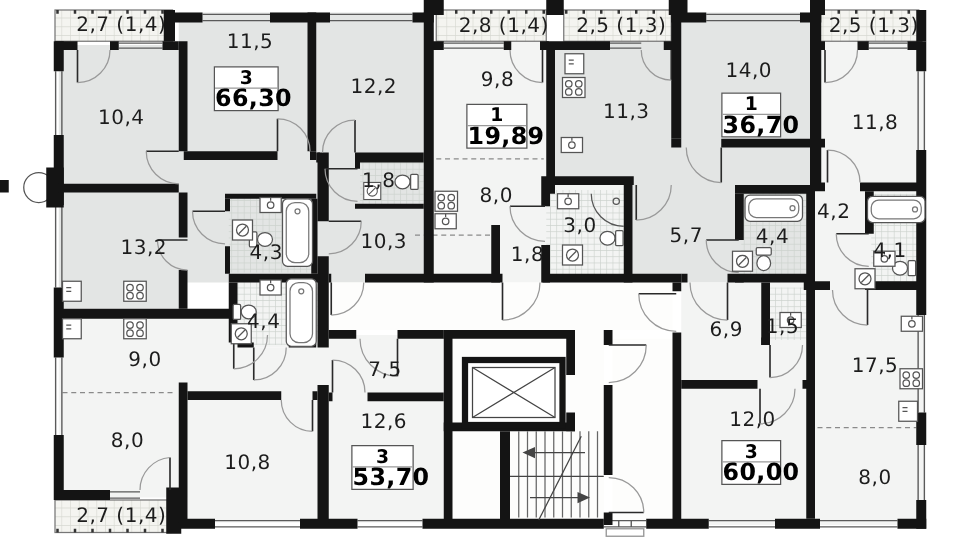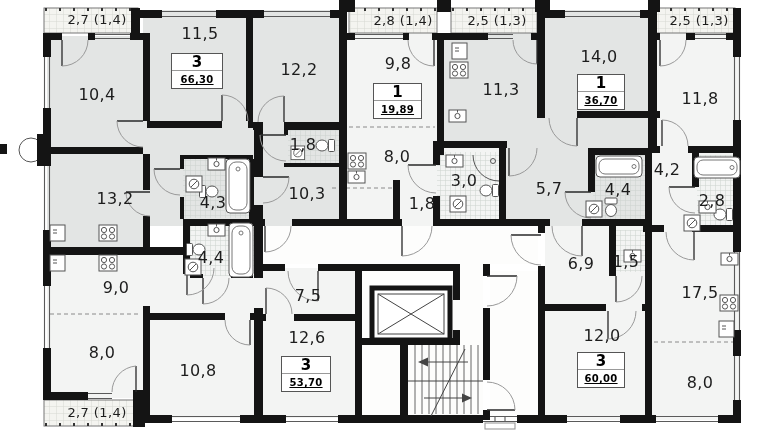--- a/index.html
+++ b/index.html
@@ -2,26 +2,26 @@
 <html style="--wall: #141414; --room_gray: #e3e5e4; --room_light: #f3f4f3; --corridor: #fdfdfc; --balcony: #f4f4f0; --line: #8a8a8a; --text: #1c1c1c;"><head>
 <meta charset="utf-8">
 <style>
   :root{ --text:#1c1c1c; }
   html,body{margin:0;padding:0;background:#fff;}
   #stage{position:relative;width:768px;height:432px;background:#fff;overflow:hidden;
          font-family:"DejaVu Sans","Liberation Sans",sans-serif;}
   #plan-svg{position:absolute;left:0;top:0;}
   .rl{position:absolute;transform:translate(-50%,-50%);font-size:16px;letter-spacing:.4px;
       color:var(--text);white-space:nowrap;}
-  .bl{position:absolute;transform:translate(-50%,-50%);font-size:13px;letter-spacing:.4px;
+  .bl{position:absolute;transform:translate(-50%,-50%);font-size:16px;letter-spacing:.4px;
       color:var(--text);white-space:nowrap;}
   .stamp{position:absolute;background:#fff;border:1px solid #555;text-align:center;
          font-weight:bold;color:#000;cursor:pointer;}
   .stamp-num{font-size:15px;line-height:16px;border-bottom:1px solid #999;}
-  .stamp-area{font-size:10px;line-height:17px;letter-spacing:.3px;text-decoration:underline;}
+  .stamp-area{font-size:19px;line-height:17px;letter-spacing:.3px;}
 </style>
 </head>
 <body>
 
 <div id="stage">
 
 <svg id="plan-svg" width="768" height="432" viewBox="0 0 768 432">
   <defs>
     <pattern id="gridB" width="7" height="7" patternUnits="userSpaceOnUse">
       <path d="M7 0H0V7" fill="none" stroke="#d6d8d1" stroke-width="1"></path>
@@ -369,21 +369,21 @@
   <div class="rl" style="left:398px;top:63px">9,8</div>
   <div class="rl" style="left:397px;top:156px">8,0</div>
   <div class="rl" style="left:422px;top:203px">1,8</div>
   <div class="rl" style="left:464px;top:180px">3,0</div>
   <div class="rl" style="left:501px;top:89px">11,3</div>
   <div class="rl" style="left:599px;top:56px">14,0</div>
   <div class="rl" style="left:549px;top:188px">5,7</div>
   <div class="rl" style="left:618px;top:189px">4,4</div>
   <div class="rl" style="left:700px;top:98px">11,8</div>
   <div class="rl" style="left:667px;top:169px">4,2</div>
-  <div class="rl" style="left:712px;top:200px">2,8</div>
+  <div class="rl" style="left:712px;top:200px">4,1</div>
   <div class="rl" style="left:116px;top:287px">9,0</div>
   <div class="rl" style="left:102px;top:352px">8,0</div>
   <div class="rl" style="left:198px;top:370px">10,8</div>
   <div class="rl" style="left:308px;top:295px">7,5</div>
   <div class="rl" style="left:307px;top:337px">12,6</div>
   <div class="rl" style="left:211px;top:257px">4,4</div>
   <div class="rl" style="left:581px;top:263px">6,9</div>
   <div class="rl" style="left:626px;top:261px">1,5</div>
   <div class="rl" style="left:700px;top:292px">17,5</div>
   <div class="rl" style="left:602px;top:335px">12,0</div>

